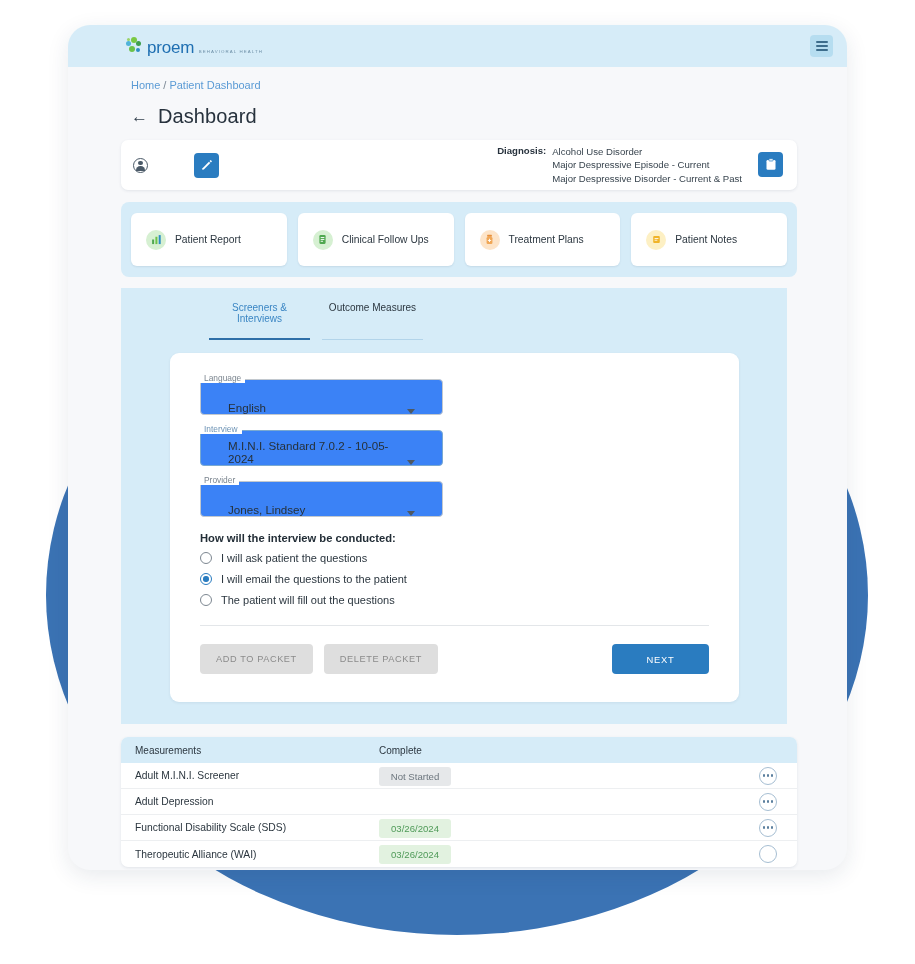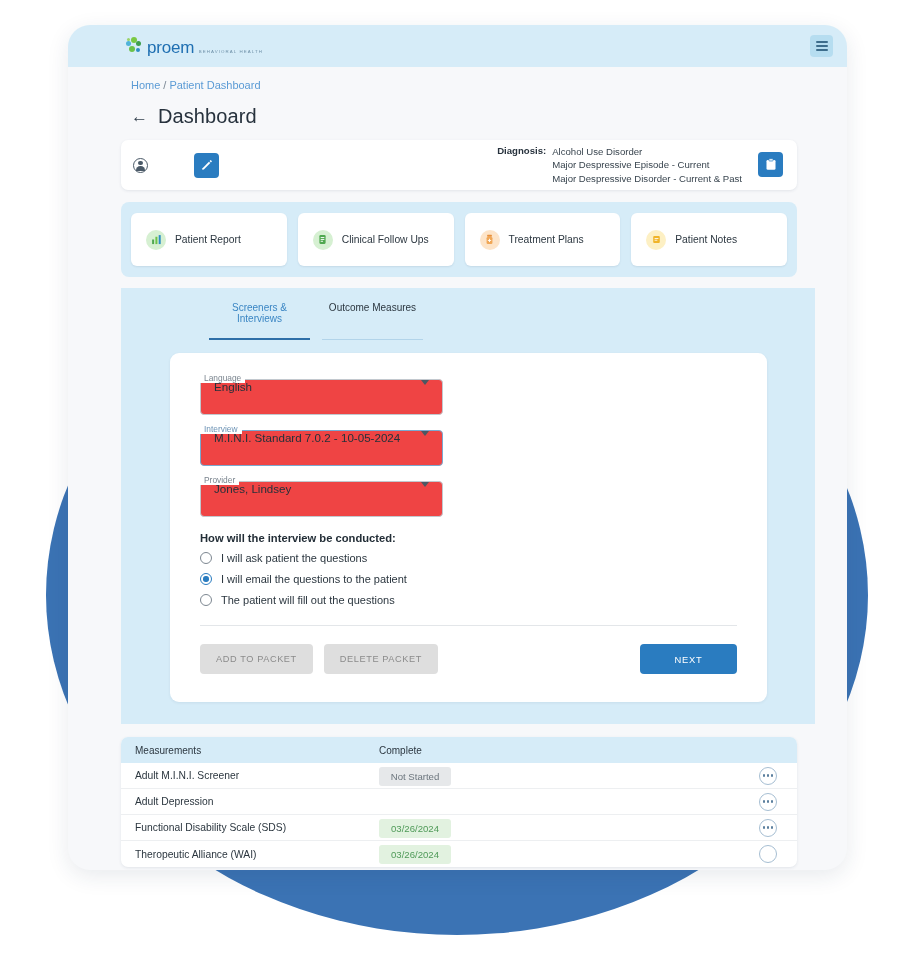--- a/index.html
+++ b/index.html
@@ -128,21 +128,21 @@
   }
   .qicon { width: 20px; height: 20px; border-radius: 50%; display:flex; align-items:center; justify-content:center; flex:none;}
   .qicon.green { background: #d6f0d2; }
   .qicon.orange { background: #fde4c8; }
   .qicon.yellow { background: #fdf0c4; }
   .qicon svg { width: 11px; height: 11px; }
   .qlabel { font-size: 10.3px; color: #2c3views; color:#2c3740; }
 
   
   .panel {
-    margin: 11px 32px 0 53px;
+    margin: 11px 60px 0 53px;
     background: #d6ecf8;
     border-radius: 0;
     padding: 14px 0 22px 0;
   }
   .tabs { display: flex; gap: 0; padding-left: 88px; }
   .tab { width: 101px; text-align: center; padding-bottom: 7px; cursor: pointer; }
   .tab span { font-size: 10px; display:block; padding-bottom:7px; }
   .tab.active span { color: #3b86c4; }
   .tab.active { border-bottom: 2.6px solid #2e6fa8; }
   .tab.idle span { color: #2c3740; }
@@ -152,22 +152,22 @@
     margin: 13px 48px 0 49px;
     background: #ffffff;
     border-radius: 9px;
     padding: 26px 30px 28px 30px;
     box-shadow: 0 1px 3px rgba(40,60,90,0.08);
   }
 
   .field { position: relative; width: 243px; margin-bottom: 15px; }
   .field .box {
     height: 36px; border: 1px solid #c2c8ce; border-radius: 4px;
-    display: flex; align-items: flex-start; padding: 0 13px;
-    background: #ef4444;
+    display: flex; align-items: flex-end; padding: 0 27px;
+    background: #3b82f6;
   }
   .field.focused .box { border: 1.6px solid #7aa9d0; }
   .field .legend {
     position: absolute; top: -6px; left: 0; background: #fff;
     padding: 0 4px; font-size: 8.4px; color: #7b858f;
   }
   .field.focused .legend { color: #6d93b5; }
   .field .value { font-size: 11.6px; color: #26313a; }
   .caret {
     margin-left: auto; width: 0; height: 0;

